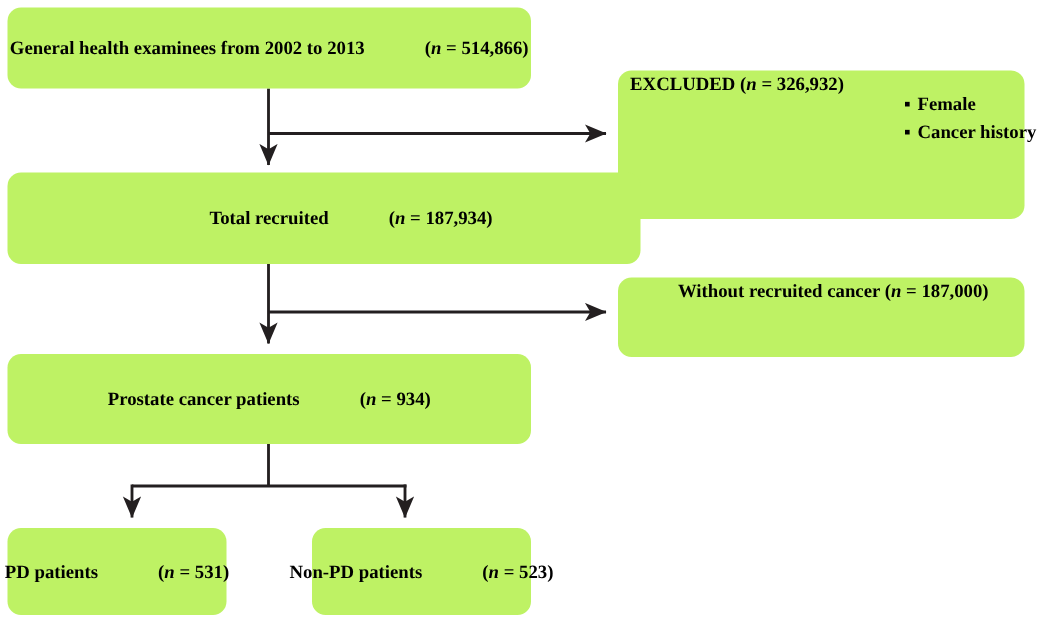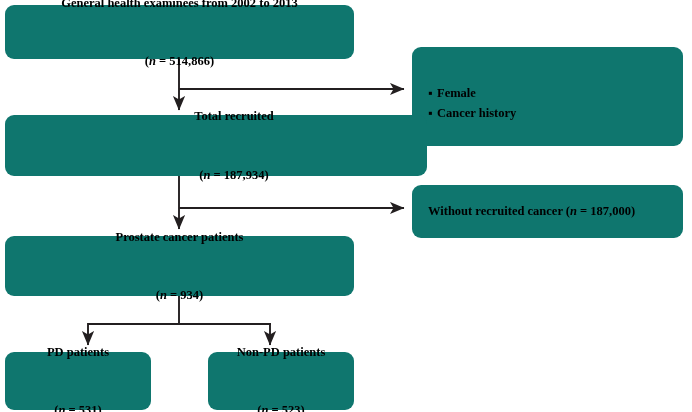--- a/index.html
+++ b/index.html
@@ -13,28 +13,28 @@
   #flowchart {
     position: relative;
     width: 692px;
     height: 412px;
     background: #ffffff;
     overflow: hidden;
   }
   .node {
     position: absolute;
     box-sizing: border-box;
-    background: #0f766e;
+    background: #bef264;
     border-radius: 9px;
     color: #000000;
     font-weight: bold;
     font-size: 12.5px;
     line-height: 1.45;
     display: flex;
-    flex-direction: column;
+    flex-direction: row;
     justify-content: center;
     gap: 40px;
   }
   .node.center {
     align-items: center;
     text-align: center;
   }
   .node.left {
     align-items: flex-start;
     text-align: left;
@@ -101,20 +101,21 @@
       <line x1="270" y1="323" x2="270" y2="345" stroke="#231f20" stroke-width="1.9" marker-end="url(#arrowhead)"></line>
     </g>
   </svg>
 
   <div class="node center" style="left:5px; top:5px; width:349px; height:54px;">
     <div class="line">General health examinees from 2002 to 2013</div>
     <div class="line"><span>(</span><span class="ital">n</span><span> = 514,866)</span></div>
   </div>
 
   <div class="node left" style="left:412px; top:47px; width:271px; height:99px;">
+    <div class="line"><span>EXCLUDED (</span><span class="ital">n</span><span> = 326,932)</span></div>
     <div class="bullets">
       <div class="bullet-row"><span class="bullet-mark">▪</span><span>Female</span></div>
       <div class="bullet-row"><span class="bullet-mark">▪</span><span>Cancer history</span></div>
     </div>
   </div>
 
   <div class="node center" style="left:5px; top:115px; width:422px; height:61px;padding-left:36px;">
     <div class="line">Total recruited</div>
     <div class="line"><span>(</span><span class="ital">n</span><span> = 187,934)</span></div>
   </div>

